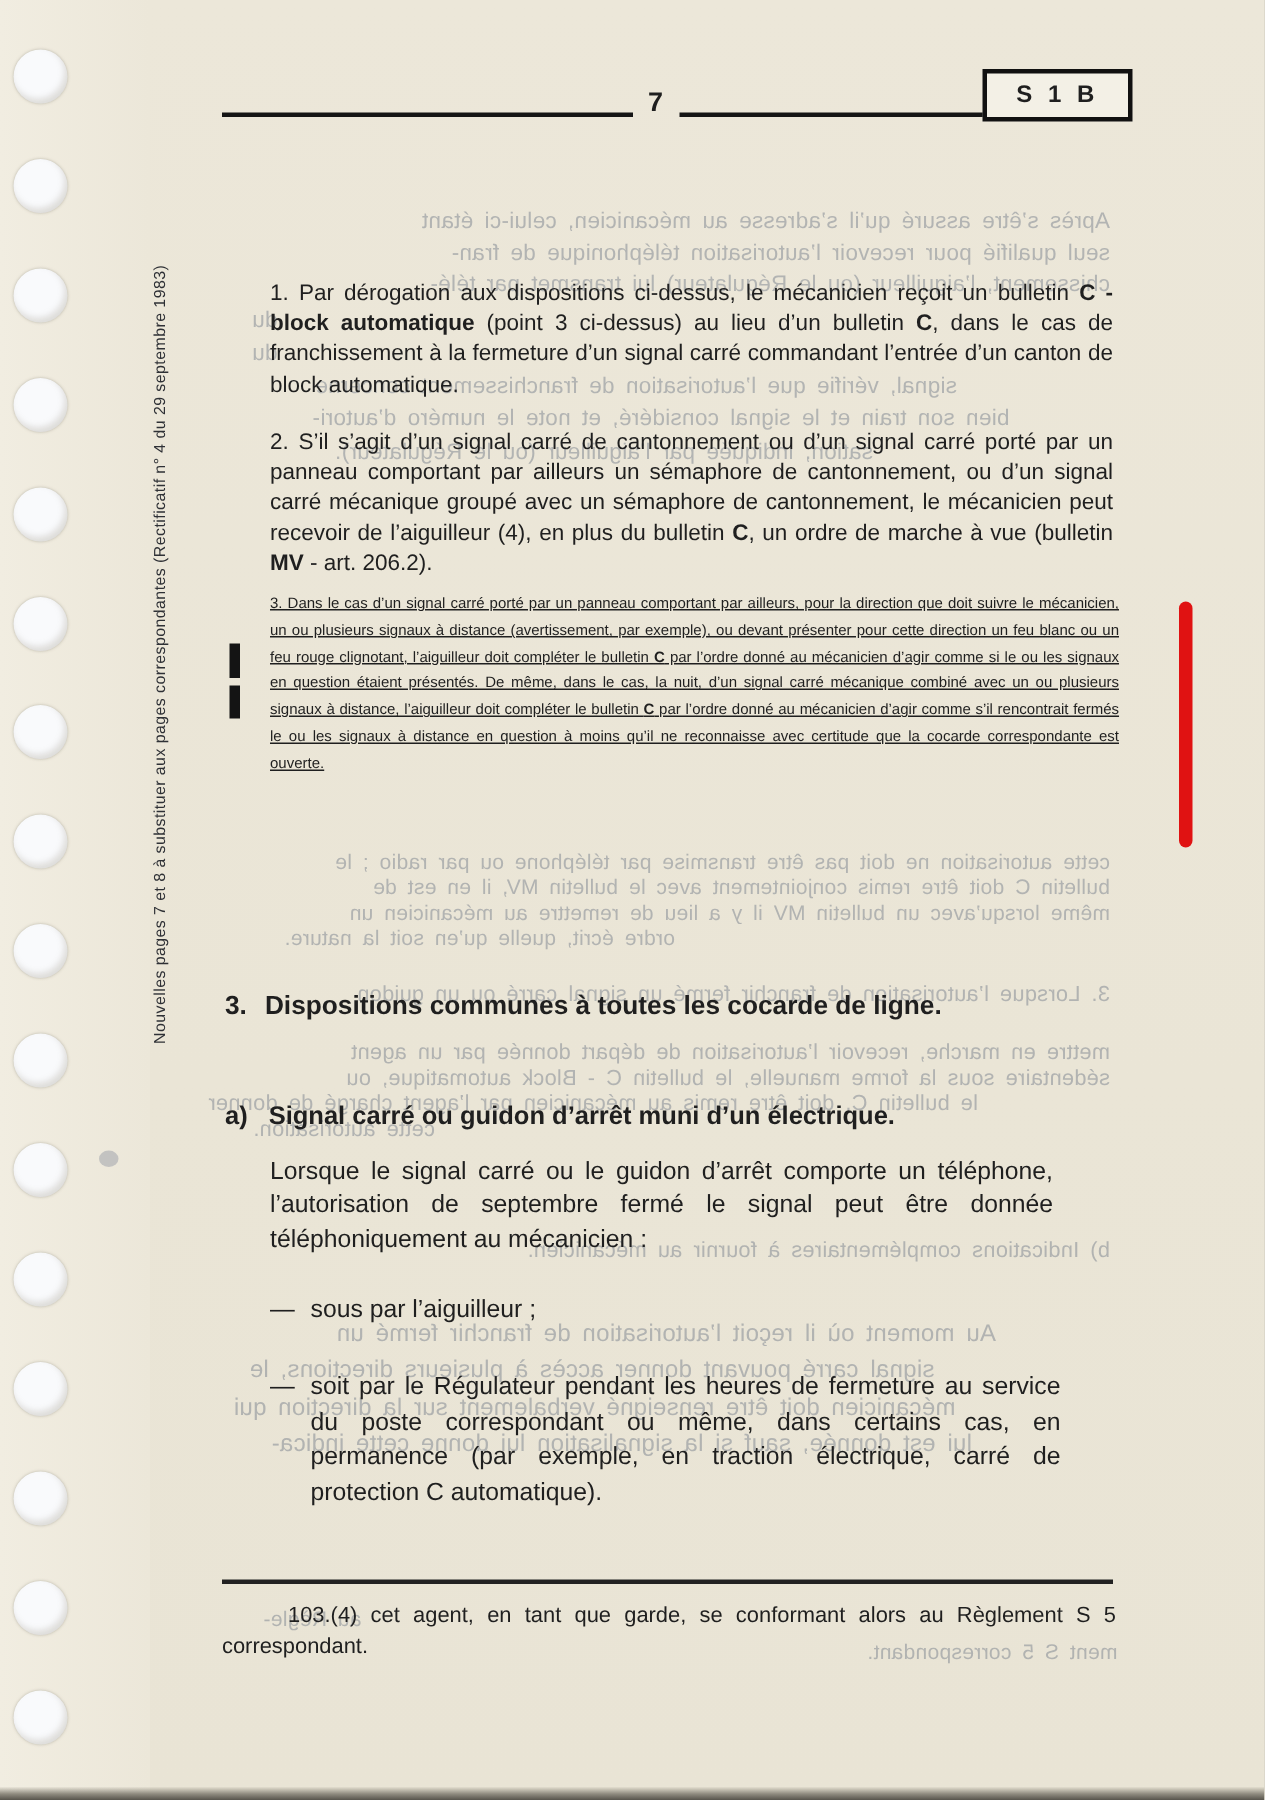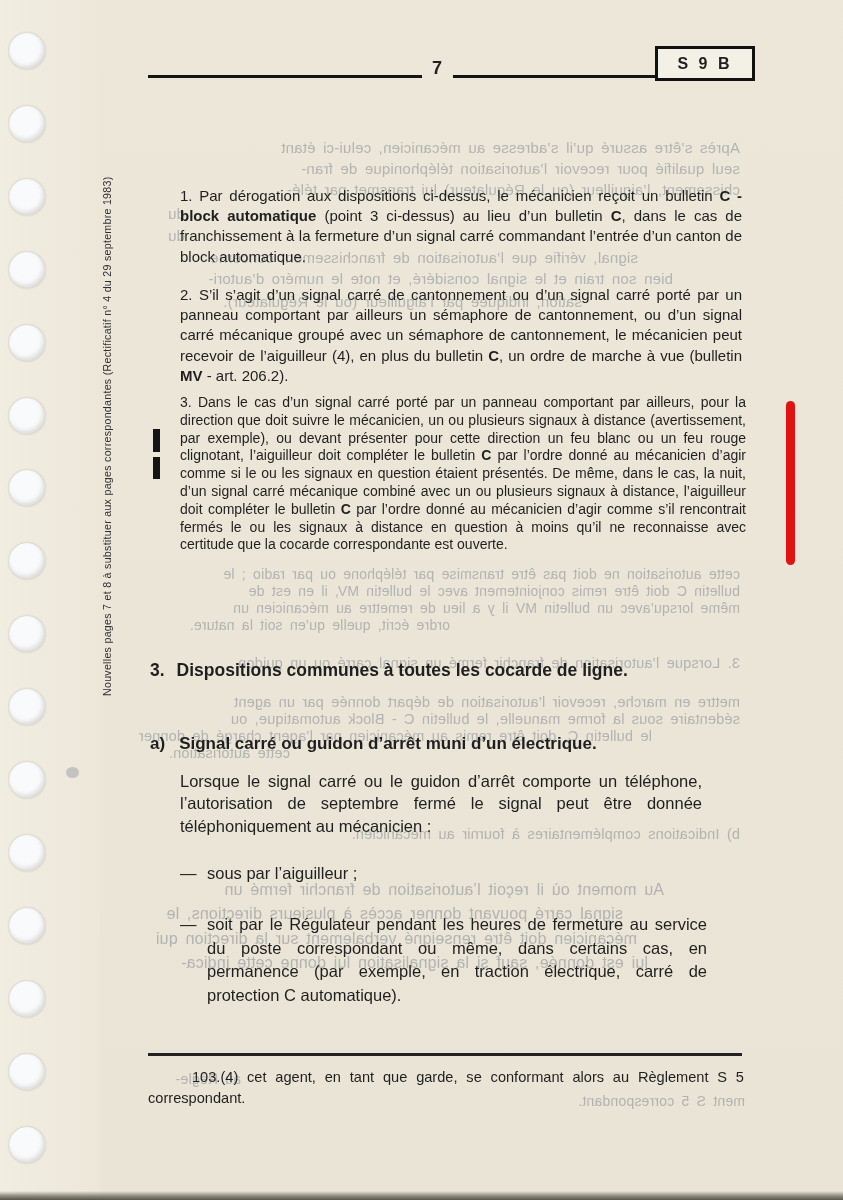--- a/index.html
+++ b/index.html
@@ -25,21 +25,21 @@
   .code-box{position:absolute;left:655px;top:46px;width:94px;height:29px;
         border:3px solid #111;display:flex;align-items:center;justify-content:center;
         font-size:16px;font-weight:bold;letter-spacing:3px;background:rgba(248,246,238,.6);}
   .dc{position:absolute;left:150px;top:131px;width:590px;text-align:center;
         font-size:15.5px;font-weight:bold;}
   
   .para{position:absolute;left:180px;width:562px;font-size:15px;line-height:20.2px;
         text-align:justify;}
   .p1{top:186px;}
   .p2{top:285px;}
-  .p3{top:394px;width:566px;font-size:14px;line-height:17.8px;}
+  .p3{top:394px;width:566px;font-size:10px;line-height:17.8px;text-decoration:underline;}
   .b{font-weight:bold;}
   .revbar{position:absolute;left:153px;width:7px;background:#141414;}
   .rb1{top:429px;height:23px;}
   .rb2{top:457px;height:22px;}
   .redline{position:absolute;left:786px;top:401px;width:9px;height:164px;
         border-radius:5px;background:#e01212;}
   
   .sec-head{position:absolute;left:150px;display:flex;font-weight:bold;}
   .sec3{top:660px;font-size:17.5px;}
   .sec3 .secnum{margin-right:12px;}
@@ -113,21 +113,21 @@
       <div class="hole" style="top: 980.7px;"></div>
       <div class="hole" style="top: 1053.6px;"></div>
       <div class="hole" style="top: 1126.5px;"></div>
     </div>
   <div class="margin-note">Nouvelles pages 7 et 8 à substituer aux pages correspondantes (Rectificatif n° 4 du 29 septembre 1983)</div>
 
   <div class="rule rule-l"></div>
   <div class="pagenum">7</div>
   <div class="rule rule-r"></div>
   <div class="code-box">
-    <span>S 9 B</span>
+    <span>S 1 B</span>
   </div>
 
 
   <div class="para p1"><span>1. Par dérogation aux dispositions ci-dessus, le mécanicien reçoit un bulletin </span><span class="b">C - block automatique</span><span> (point 3 ci-dessus) au lieu d’un bulletin </span><span class="b">C</span><span>, dans le cas de franchissement à la fermeture d’un signal carré commandant l’entrée d’un canton de block automatique.</span></div>
   <div class="para p2"><span>2. S’il s’agit d’un signal carré de cantonnement ou d’un signal carré porté par un panneau comportant par ailleurs un sémaphore de cantonnement, ou d’un signal carré mécanique groupé avec un sémaphore de cantonnement, le mécanicien peut recevoir de l’aiguilleur (4), en plus du bulletin </span><span class="b">C</span><span>, un ordre de marche à vue (bulletin </span><span class="b">MV</span><span> - art. 206.2).</span></div>
   <div class="para p3"><span>3. Dans le cas d’un signal carré porté par un panneau comportant par ailleurs, pour la direction que doit suivre le mécanicien, un ou plusieurs signaux à distance (avertissement, par exemple), ou devant présenter pour cette direction un feu blanc ou un feu rouge clignotant, l’aiguilleur doit compléter le bulletin </span><span class="b">C</span><span> par l’ordre donné au mécanicien d’agir comme si le ou les signaux en question étaient présentés. De même, dans le cas, la nuit, d’un signal carré mécanique combiné avec un ou plusieurs signaux à distance, l’aiguilleur doit compléter le bulletin </span><span class="b">C</span><span> par l’ordre donné au mécanicien d’agir comme s’il rencontrait fermés le ou les signaux à distance en question à moins qu’il ne reconnaisse avec certitude que la cocarde correspondante est ouverte.</span></div>
 
   <div class="revbar rb1"></div>
   <div class="revbar rb2"></div>
   <div class="redline"></div>

